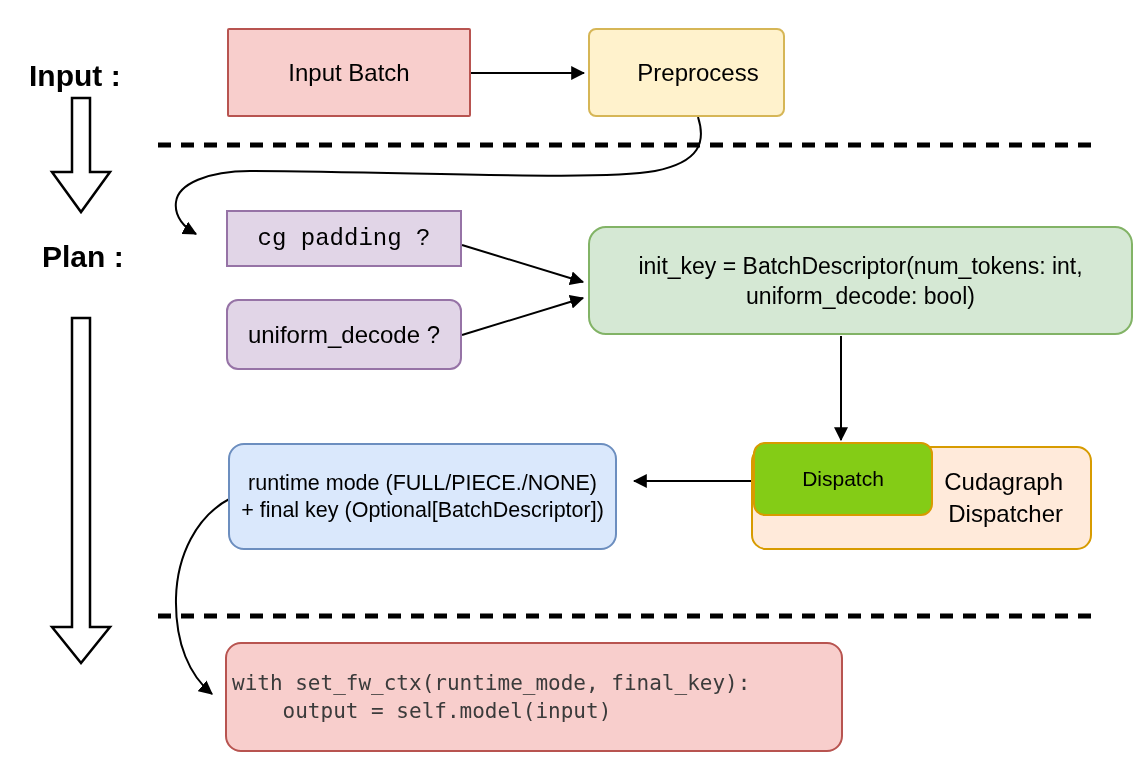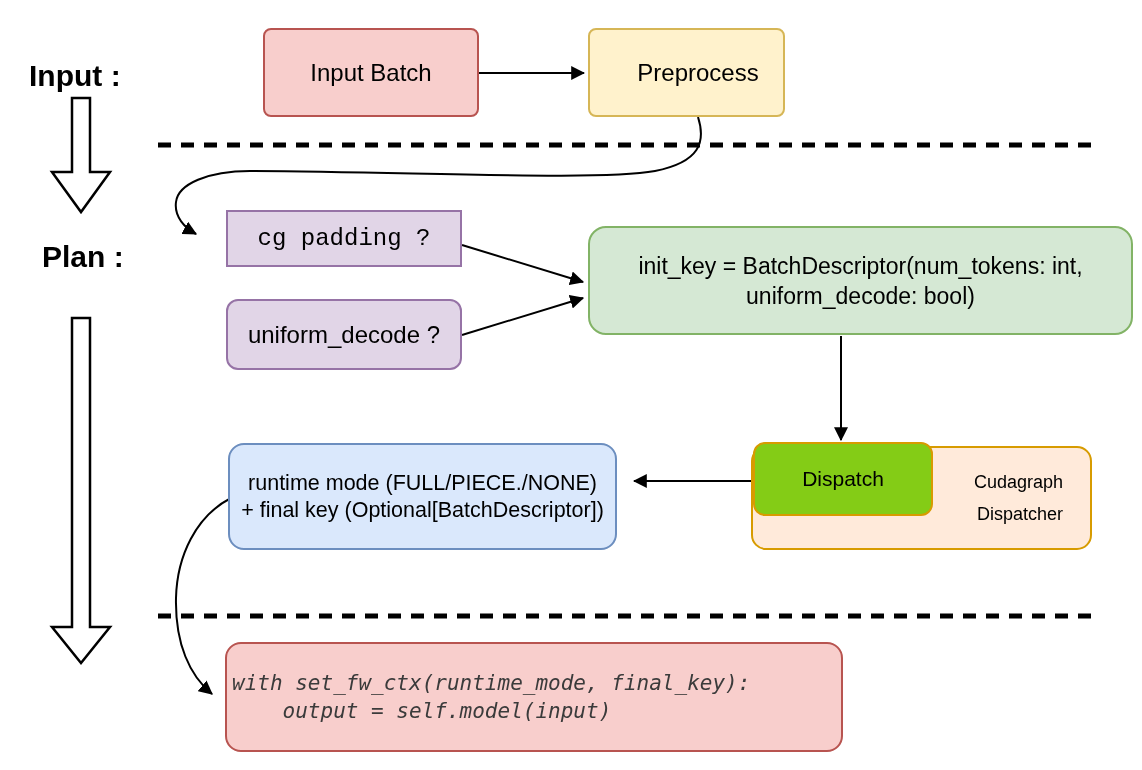--- a/index.html
+++ b/index.html
@@ -24,33 +24,33 @@
     position:absolute;
     box-sizing:border-box;
     border:2px solid #999;
     display:flex;
     flex-direction:column;
     align-items:center;
     justify-content:center;
     text-align:center;
     color:#000000;
   }
-  #box-input-batch{left:227px;top:28px;width:216px;height:89px;border-radius:8px;font-size:24px;margin-left:36px;}
+  #box-input-batch{left:227px;top:28px;width:244px;height:89px;border-radius:2px;font-size:24px;}
   #box-preprocess{left:588px;top:28px;width:197px;height:89px;border-radius:8px;font-size:24px;padding-left:23px;}
   #box-cg-padding{left:226px;top:210px;width:236px;height:57px;border-radius:0;font-size:24px;font-family:Liberation Mono, monospace;}
   #box-uniform-decode{left:226px;top:299px;width:236px;height:71px;border-radius:12px;font-size:24px;}
   #box-init-key{left:588px;top:226px;width:545px;height:109px;border-radius:18px;font-size:23px;line-height:30px;}
-  #box-cudagraph{left:751px;top:446px;width:341px;height:104px;border-radius:15px;font-size:18px;line-height:32px;
+  #box-cudagraph{left:751px;top:446px;width:341px;height:104px;border-radius:15px;font-size:24px;line-height:32px;
     align-items:flex-end;justify-content:center;padding-right:27px;}
   #box-dispatch{left:753px;top:442px;width:180px;height:74px;border-radius:12px;font-size:21px;}
   #box-runtime{left:228px;top:443px;width:389px;height:107px;border-radius:16px;font-size:21.5px;line-height:27px;}
   #box-code{left:225px;top:642px;width:618px;height:110px;border-radius:16px;
     font-family:"DejaVu Sans Mono","Liberation Mono",monospace;font-size:21px;line-height:28px;
     align-items:flex-start;padding-left:5px;color:#3b3b3b;}
-  .pre{white-space:pre;font-style:italic;}
+  .pre{white-space:pre;}
   #arrow-layer{position:absolute;left:0;top:0;width:1142px;height:770px;pointer-events:none;}
   #arrow-layer path.conn, #arrow-layer line.conn{stroke:#000000;stroke-width:2;fill:none;}
   #arrow-layer path.sep{stroke:#000000;stroke-width:5;fill:none;stroke-dasharray:13 10;}
   #arrow-layer polygon.hollow{fill:#ffffff;stroke:#000000;stroke-width:2.5;stroke-linejoin:miter;}
 </style>
 </head>
 <body>
 
 <div id="canvas">
 

